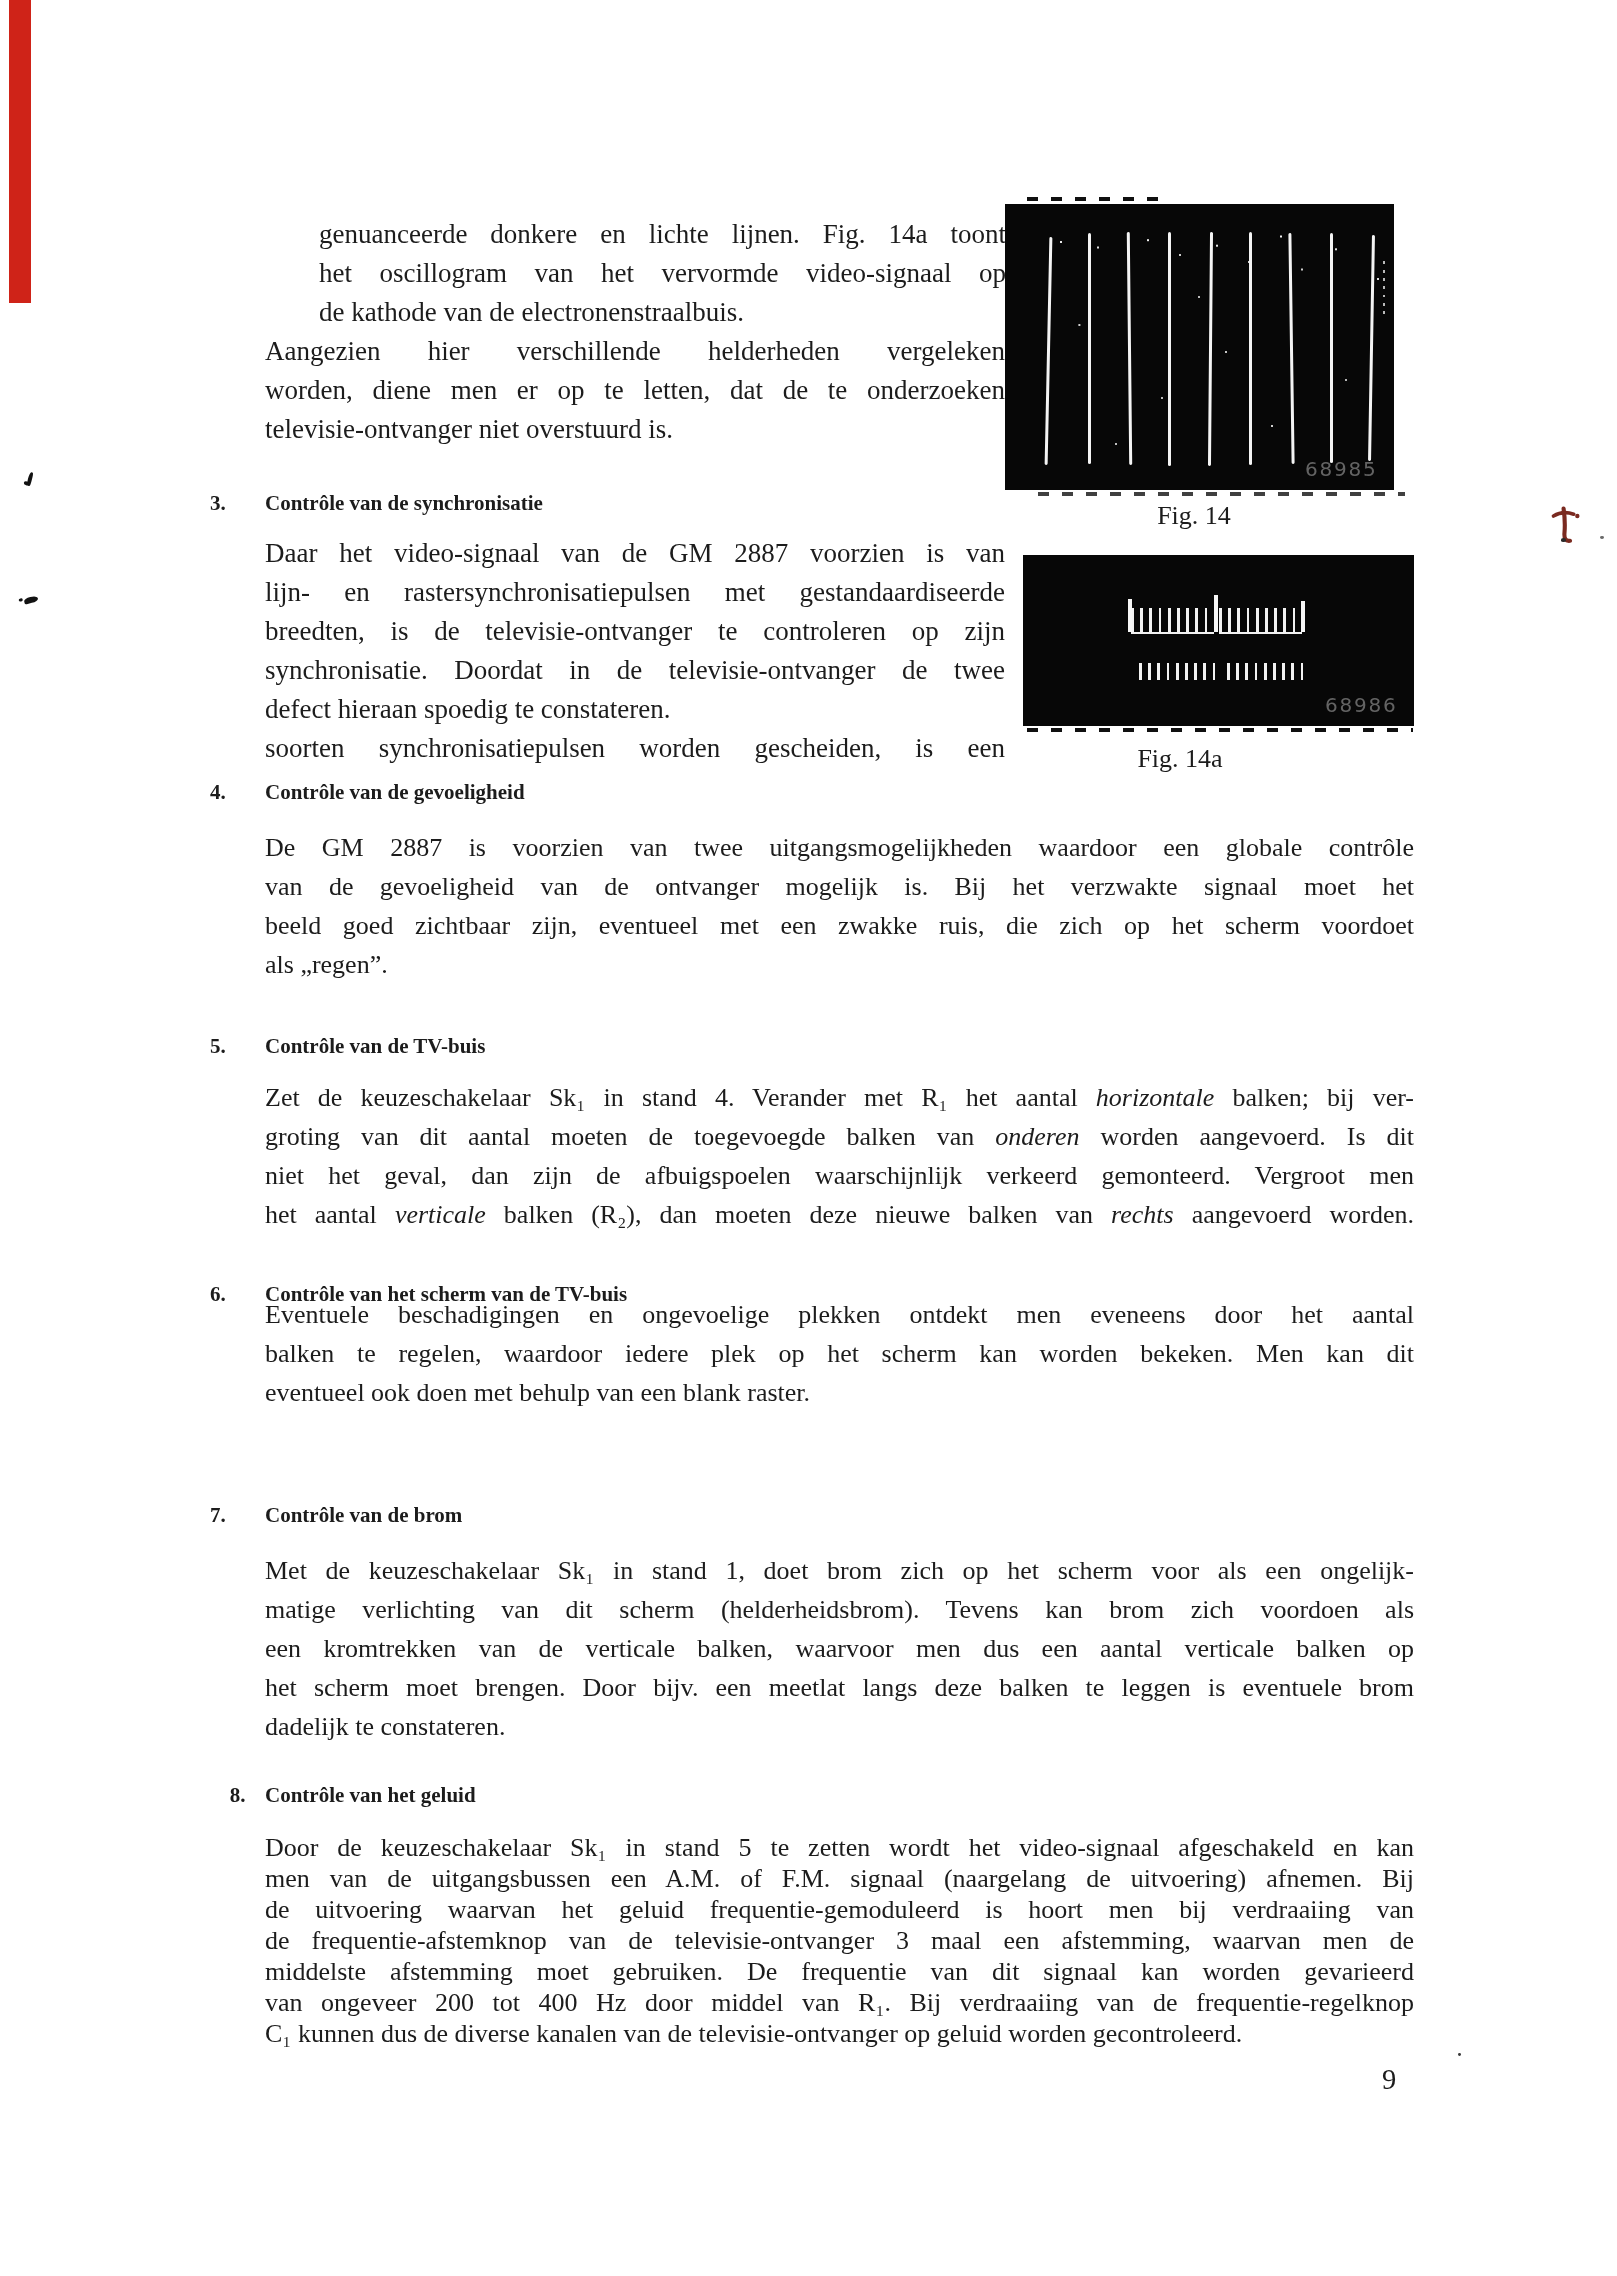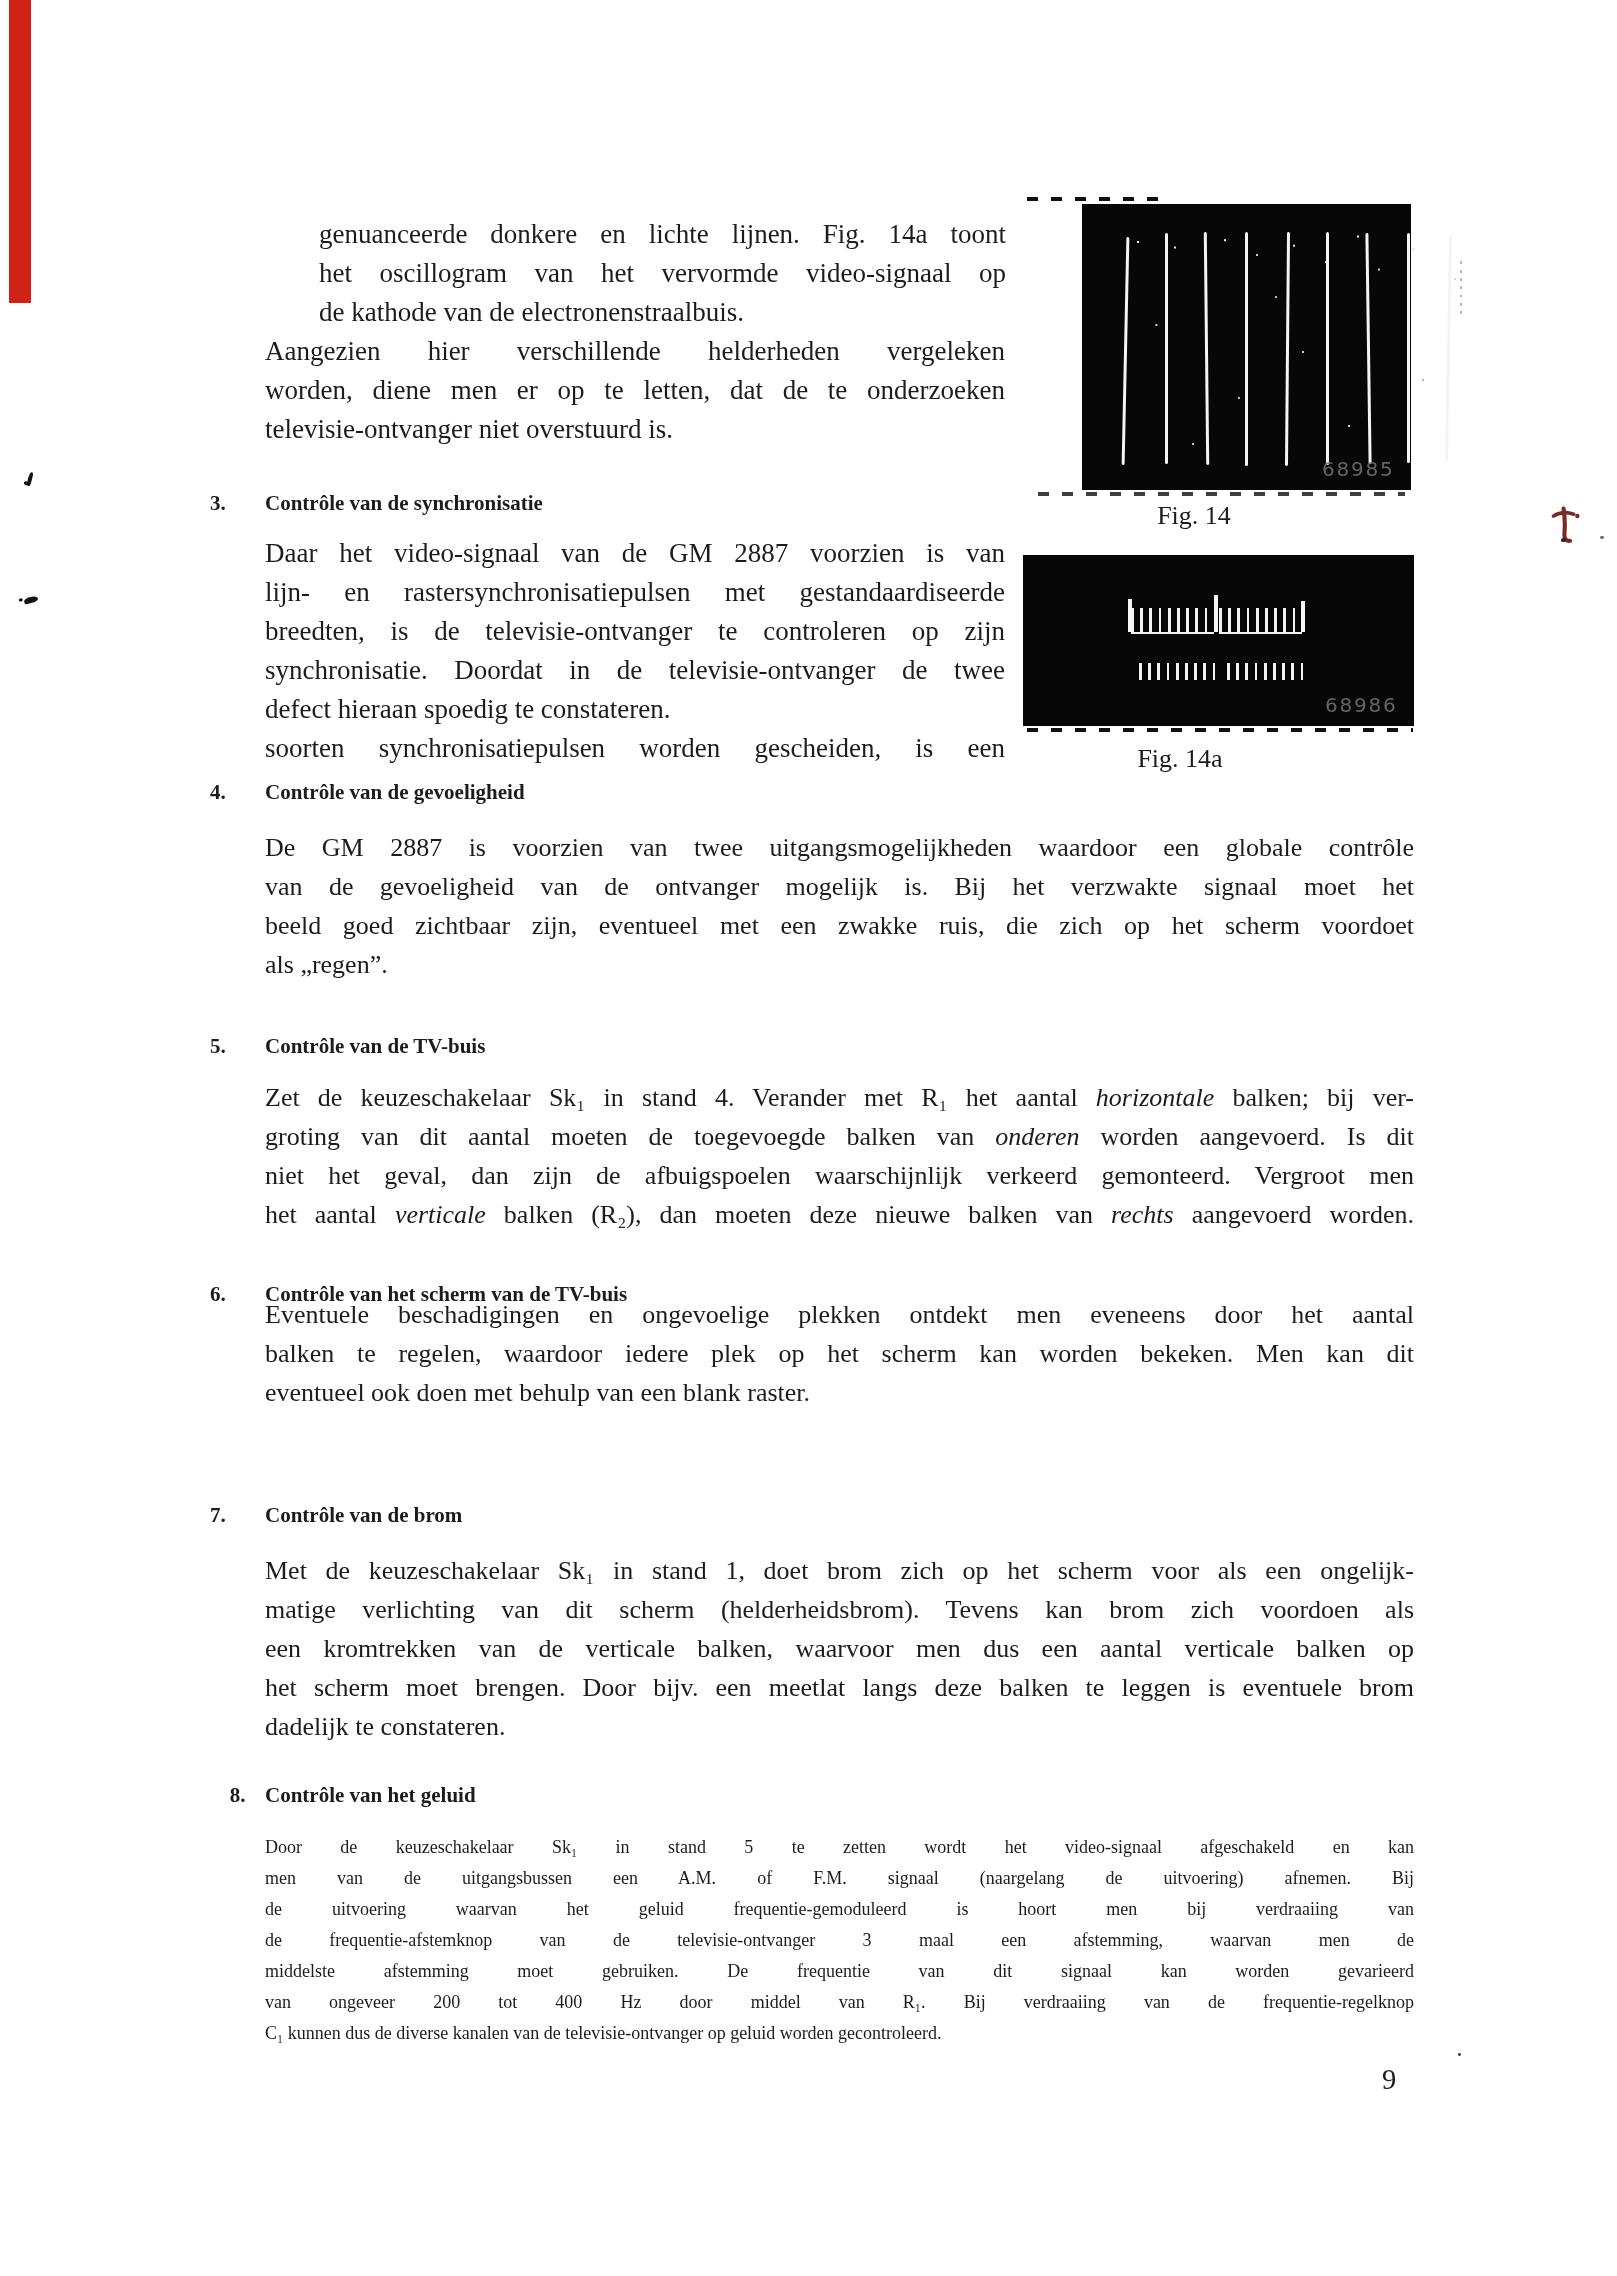--- a/index.html
+++ b/index.html
@@ -27,29 +27,29 @@
     -moz-text-align-last:justify;
     text-align-last:justify;
     white-space:normal;
     overflow:visible;
   }
   .tblock .line.last{-moz-text-align-last:left;text-align-last:left;}
   .narrow .line{font-size:27px;line-height:39px;height:39px;}
   .wide .line{font-size:26px;line-height:39px;height:39px;}
   .wide.s5 .line{line-height:39px;height:39px;}
   .wide.s7 .line{line-height:39px;height:39px;}
-  .wide.s8 .line{font-size:18px;line-height:31px;height:31px;}
+  .wide.s8 .line{font-size:26px;line-height:31px;height:31px;}
   .it{font-style:italic;}
 
   .heading{position:absolute;font-weight:bold;font-size:21px;line-height:33px;white-space:nowrap;}
   .heading .hnum{display:inline-block;width:55px;}
 
   
   .photo{position:absolute;background:#070707;}
-  .fig14{left:1082px;top:204px;width:329px;height:286px;}
+  .fig14{left:1005px;top:204px;width:389px;height:286px;}
   .fig14a{left:1023px;top:555px;width:391px;height:171px;}
   .trace{position:absolute;width:2.8px;background:#f4f4f4;border-radius:1.8px;}
   .dotcol{position:absolute;width:1.8px;height:55px;
     background:repeating-linear-gradient(0deg,#b9b9b9 0 2.8px,transparent 2.8px 8.3px);}
   .speckles{position:absolute;left:55px;top:37px;width:1.8px;height:1.8px;background:#e8e8e8;
     box-shadow: 37px 5.5px #ddd, 87px -1.8px #eee, 119px 13px #ccc, 156px 3.7px #e5e5e5,
                 188px 20px #d5d5d5, 220px -5.5px #eee, 241px 27.5px #ccc, 275px 7.3px #e0e0e0,
                 138px 55px #bbb, 165px 110px #c5c5c5, 101px 156px #bbb, 211px 184px #cfcfcf,
                 55px 202px #c0c0c0, 285px 138px #b5b5b5, 317px 37px #dcdcdc, 18.4px 83px #cfcfcf;}
   .photo-num{position:absolute;right:16.5px;bottom:9.2px;font-size:20px;letter-spacing:1.8px;

